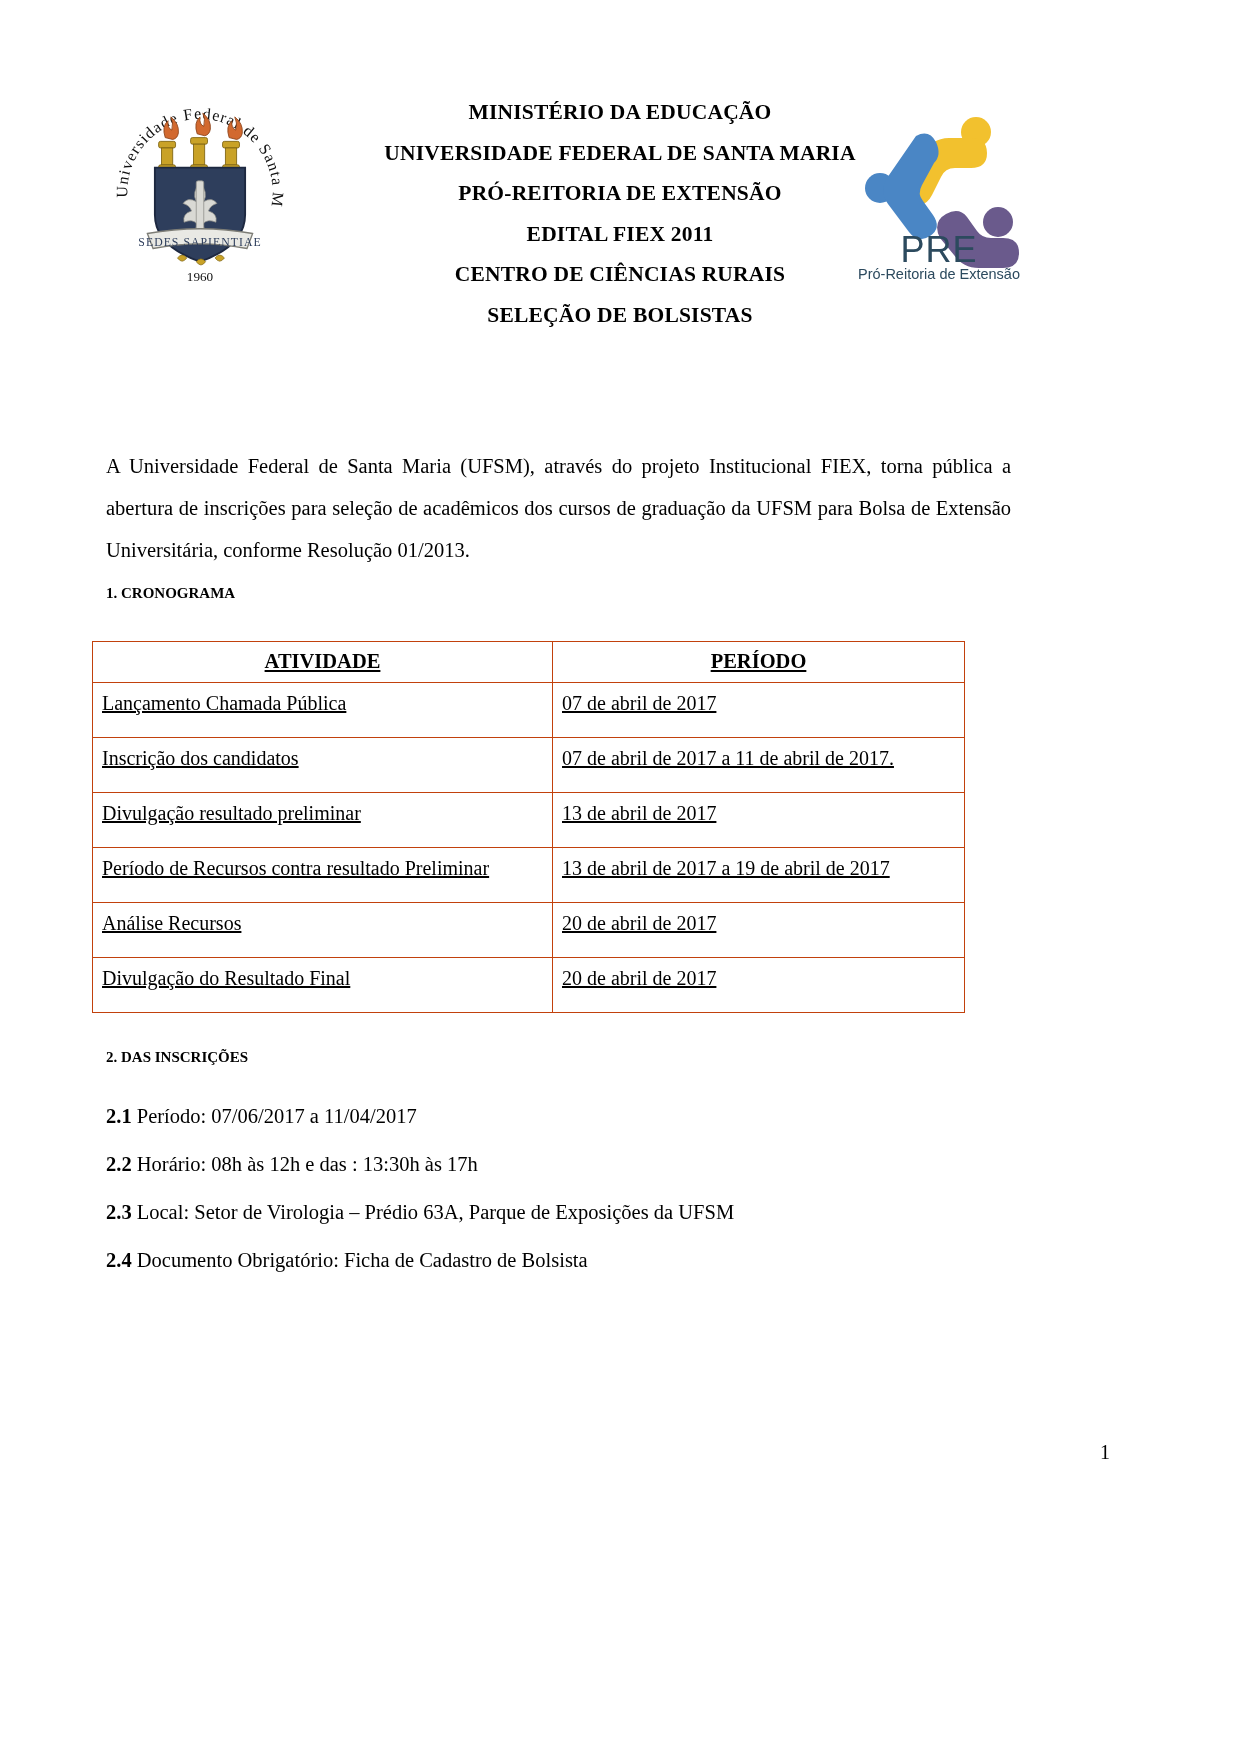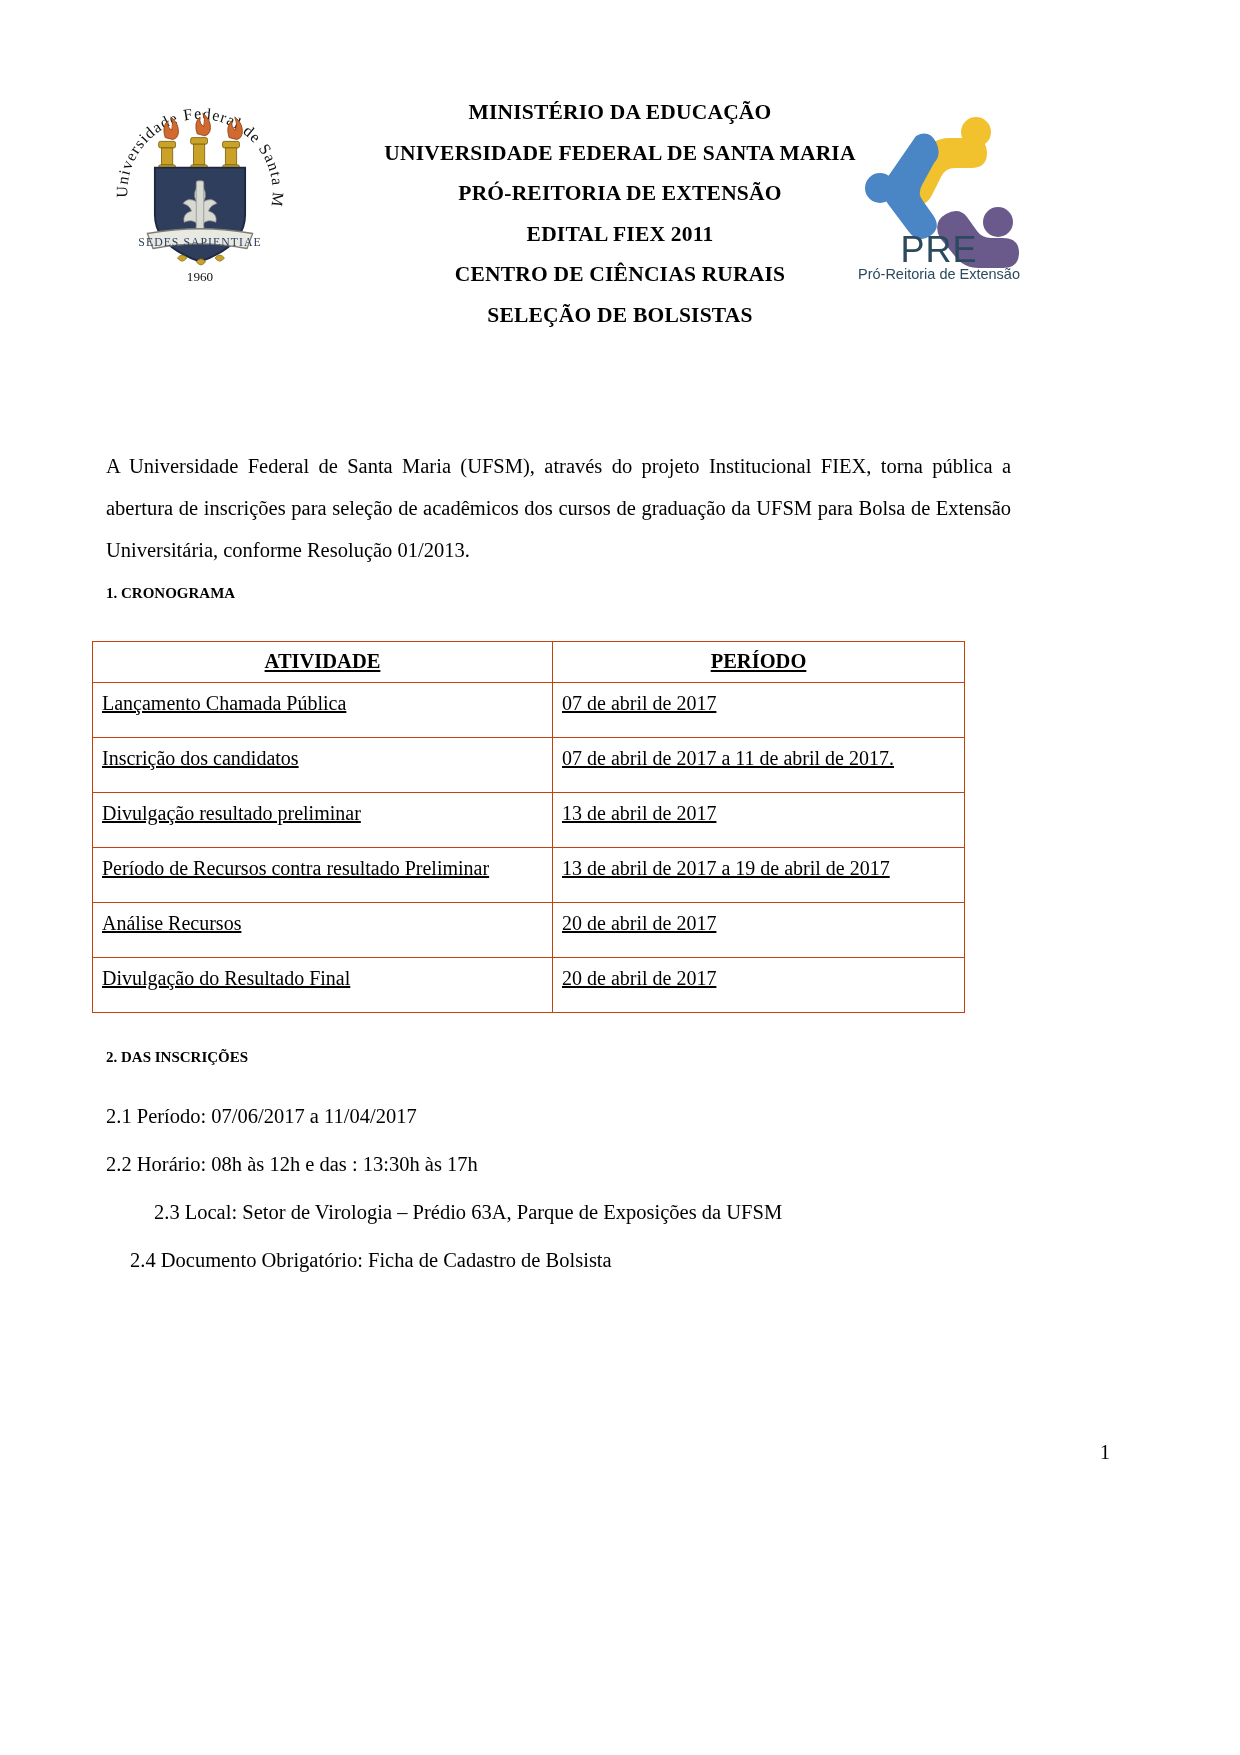--- a/index.html
+++ b/index.html
@@ -126,25 +126,25 @@
   table.cron td.per { text-align: left; }
 
   
   .subitem {
     position: absolute;
     left: 106px;
     font-size: 20.5px;
     line-height: 26px;
     white-space: nowrap;
   }
-  .subitem b { font-weight: normal; }
+  .subitem b { font-weight: bold; }
   #s-21 { top: 1103px; }
   #s-22 { top: 1151px; }
-  #s-23 { top: 1199px; margin-left: 48px; }
-  #s-24 { top: 1247px; margin-left: 24px; }
+  #s-23 { top: 1199px; }
+  #s-24 { top: 1247px; }
 
   
   .page-number {
     position: absolute;
     right: 130px;
     top: 1441px;
     font-size: 20px;
   }
 </style>
 </head>

